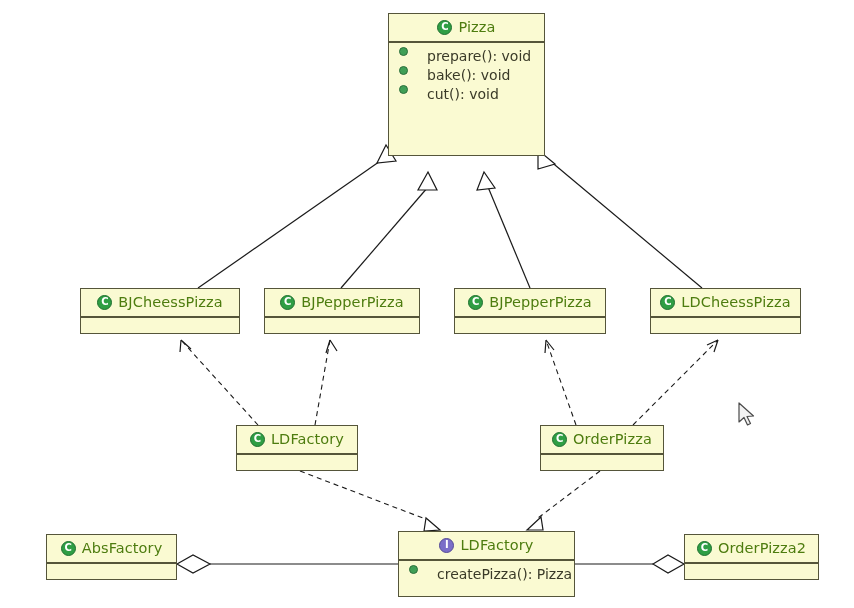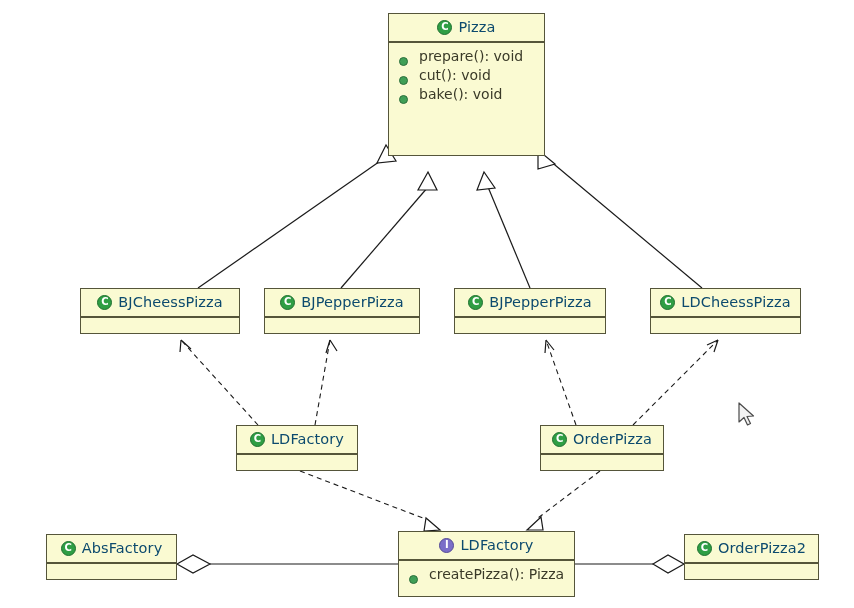--- a/index.html
+++ b/index.html
@@ -39,38 +39,38 @@
     align-items: center;
     justify-content: center;
     gap: 6px;
     padding: 5px 8px 6px 8px;
     border-bottom: 1px solid #55553a;
     background: #fafad2;
     box-sizing: border-box;
   }
   .uml-header .title {
     font-size: 14.5px;
-    color: #0c4a6e;
+    color: #4d7c0f;
     white-space: nowrap;
     letter-spacing: 0.1px;
   }
   .uml-compartment {
     border-top: 1px solid #55553a;
     padding: 4px 6px 5px 8px;
     box-sizing: border-box;
     background: #fafad2;
   }
   .uml-compartment.empty {
     height: 5px;
     padding: 0;
   }
   .member {
     display: flex;
-    align-items: flex-end;
-    gap: 11px;
+    align-items: flex-start;
+    gap: 19px;
     font-size: 14px;
     color: #3a3a28;
     line-height: 19px;
     white-space: nowrap;
     padding-left: 2px;
   }
   .member .bullet {
     width: 9px;
     height: 9px;
     border-radius: 50%;
@@ -180,25 +180,25 @@
       <span class="icon-class">C</span>
       <span class="title">Pizza</span>
     </div>
     <div class="uml-compartment">
       <div class="member">
         <span class="bullet"></span>
         <span>prepare(): void</span>
       </div>
       <div class="member">
         <span class="bullet"></span>
+        <span>bake(): void</span>
+      </div>
+      <div class="member">
+        <span class="bullet"></span>
         <span>cut(): void</span>
-      </div>
-      <div class="member">
-        <span class="bullet"></span>
-        <span>bake(): void</span>
       </div>
     </div>
   </div>
 
   <div class="uml-class" style="left:80px; top:288px; width:160px; height:46px;">
     <div class="uml-header">
       <span class="icon-class">C</span>
       <span class="title">BJCheessPizza</span>
     </div>
     <div class="uml-compartment empty"></div>

